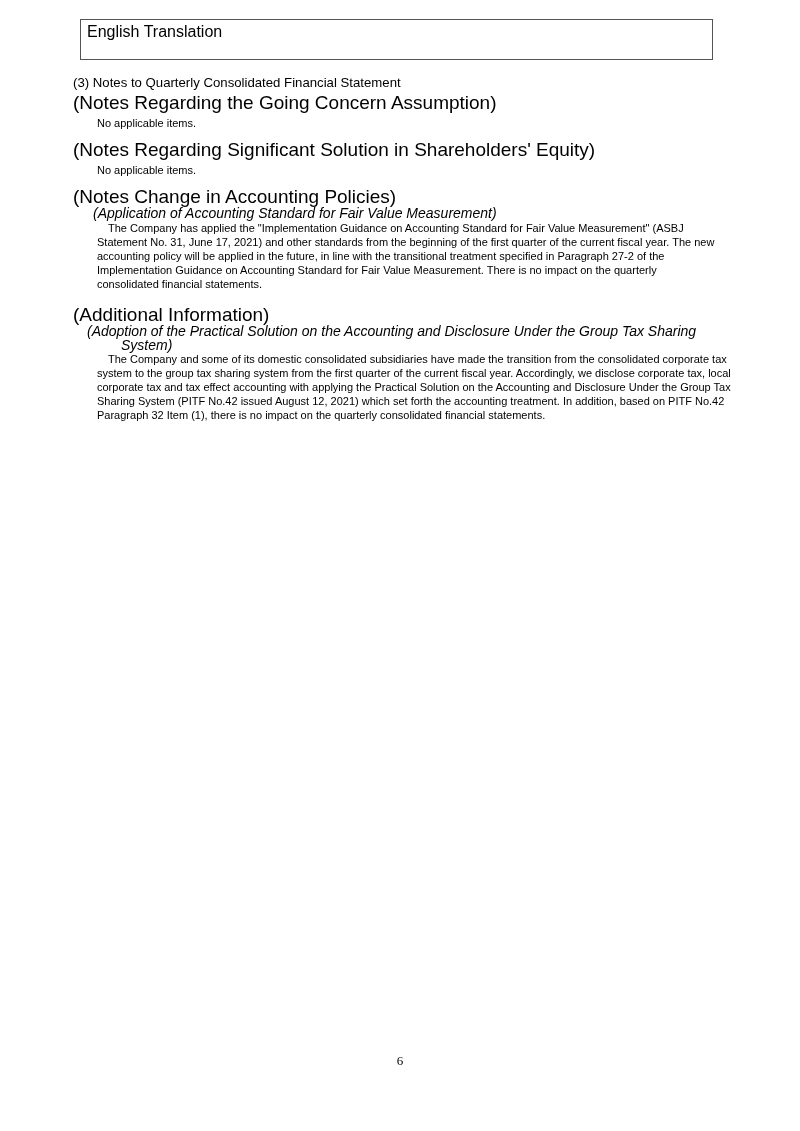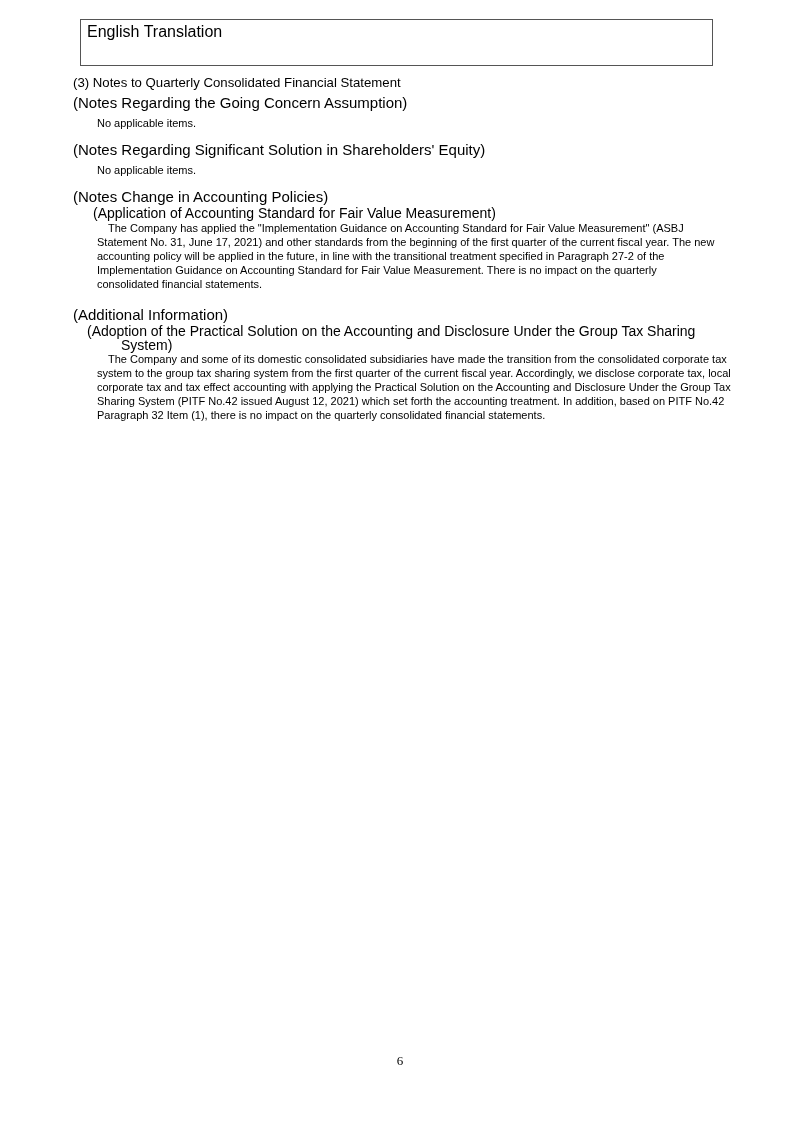--- a/index.html
+++ b/index.html
@@ -1,29 +1,29 @@
 <!DOCTYPE html>
 <html><head>
   <meta charset="utf-8">
   <style>
     html, body { margin: 0; padding: 0; background: #ffffff; }
     body {
       width: 800px; height: 1131px; position: relative; overflow: hidden;
       font-family: "Liberation Sans", sans-serif; color: #000;
     }
     .banner {
-      position: absolute; left: 80px; top: 19px; width: 633px; height: 47px;
+      position: absolute; left: 80px; top: 19px; width: 633px; height: 41px;
       border: 1px solid #555; box-sizing: border-box;
     }
     .banner-title { position: absolute; left: 6px; top: 2px; font-size: 16px; line-height: 19px; }
     .banner-note { position: absolute; left: 6px; top: 25px; font-size: 9.2px; line-height: 12px; white-space: nowrap; }
     .abs { position: absolute; white-space: nowrap; text-align: right; }
     .h1 { font-size: 13.2px; line-height: 16px; }
-    .h2 { font-size: 15px; line-height: 16px; }
-    .h3 { font-size: 14px; line-height: 15px; }
+    .h2 { font-size: 19px; line-height: 16px; }
+    .h3 { font-size: 14px; line-height: 15px; font-style: italic; }
     .small { font-size: 11px; line-height: 14px; }
     .para { position: absolute; font-size: 11px; line-height: 14.1px; white-space: normal; }
     .page-num { position: absolute; left: 0; width: 800px; top: 1053px; text-align: center;
       font-family: "Liberation Serif", serif; font-size: 13px; }
   </style>
 </head>
 <body>
 
 <div class="banner">
   <div class="banner-title">English Translation</div>

